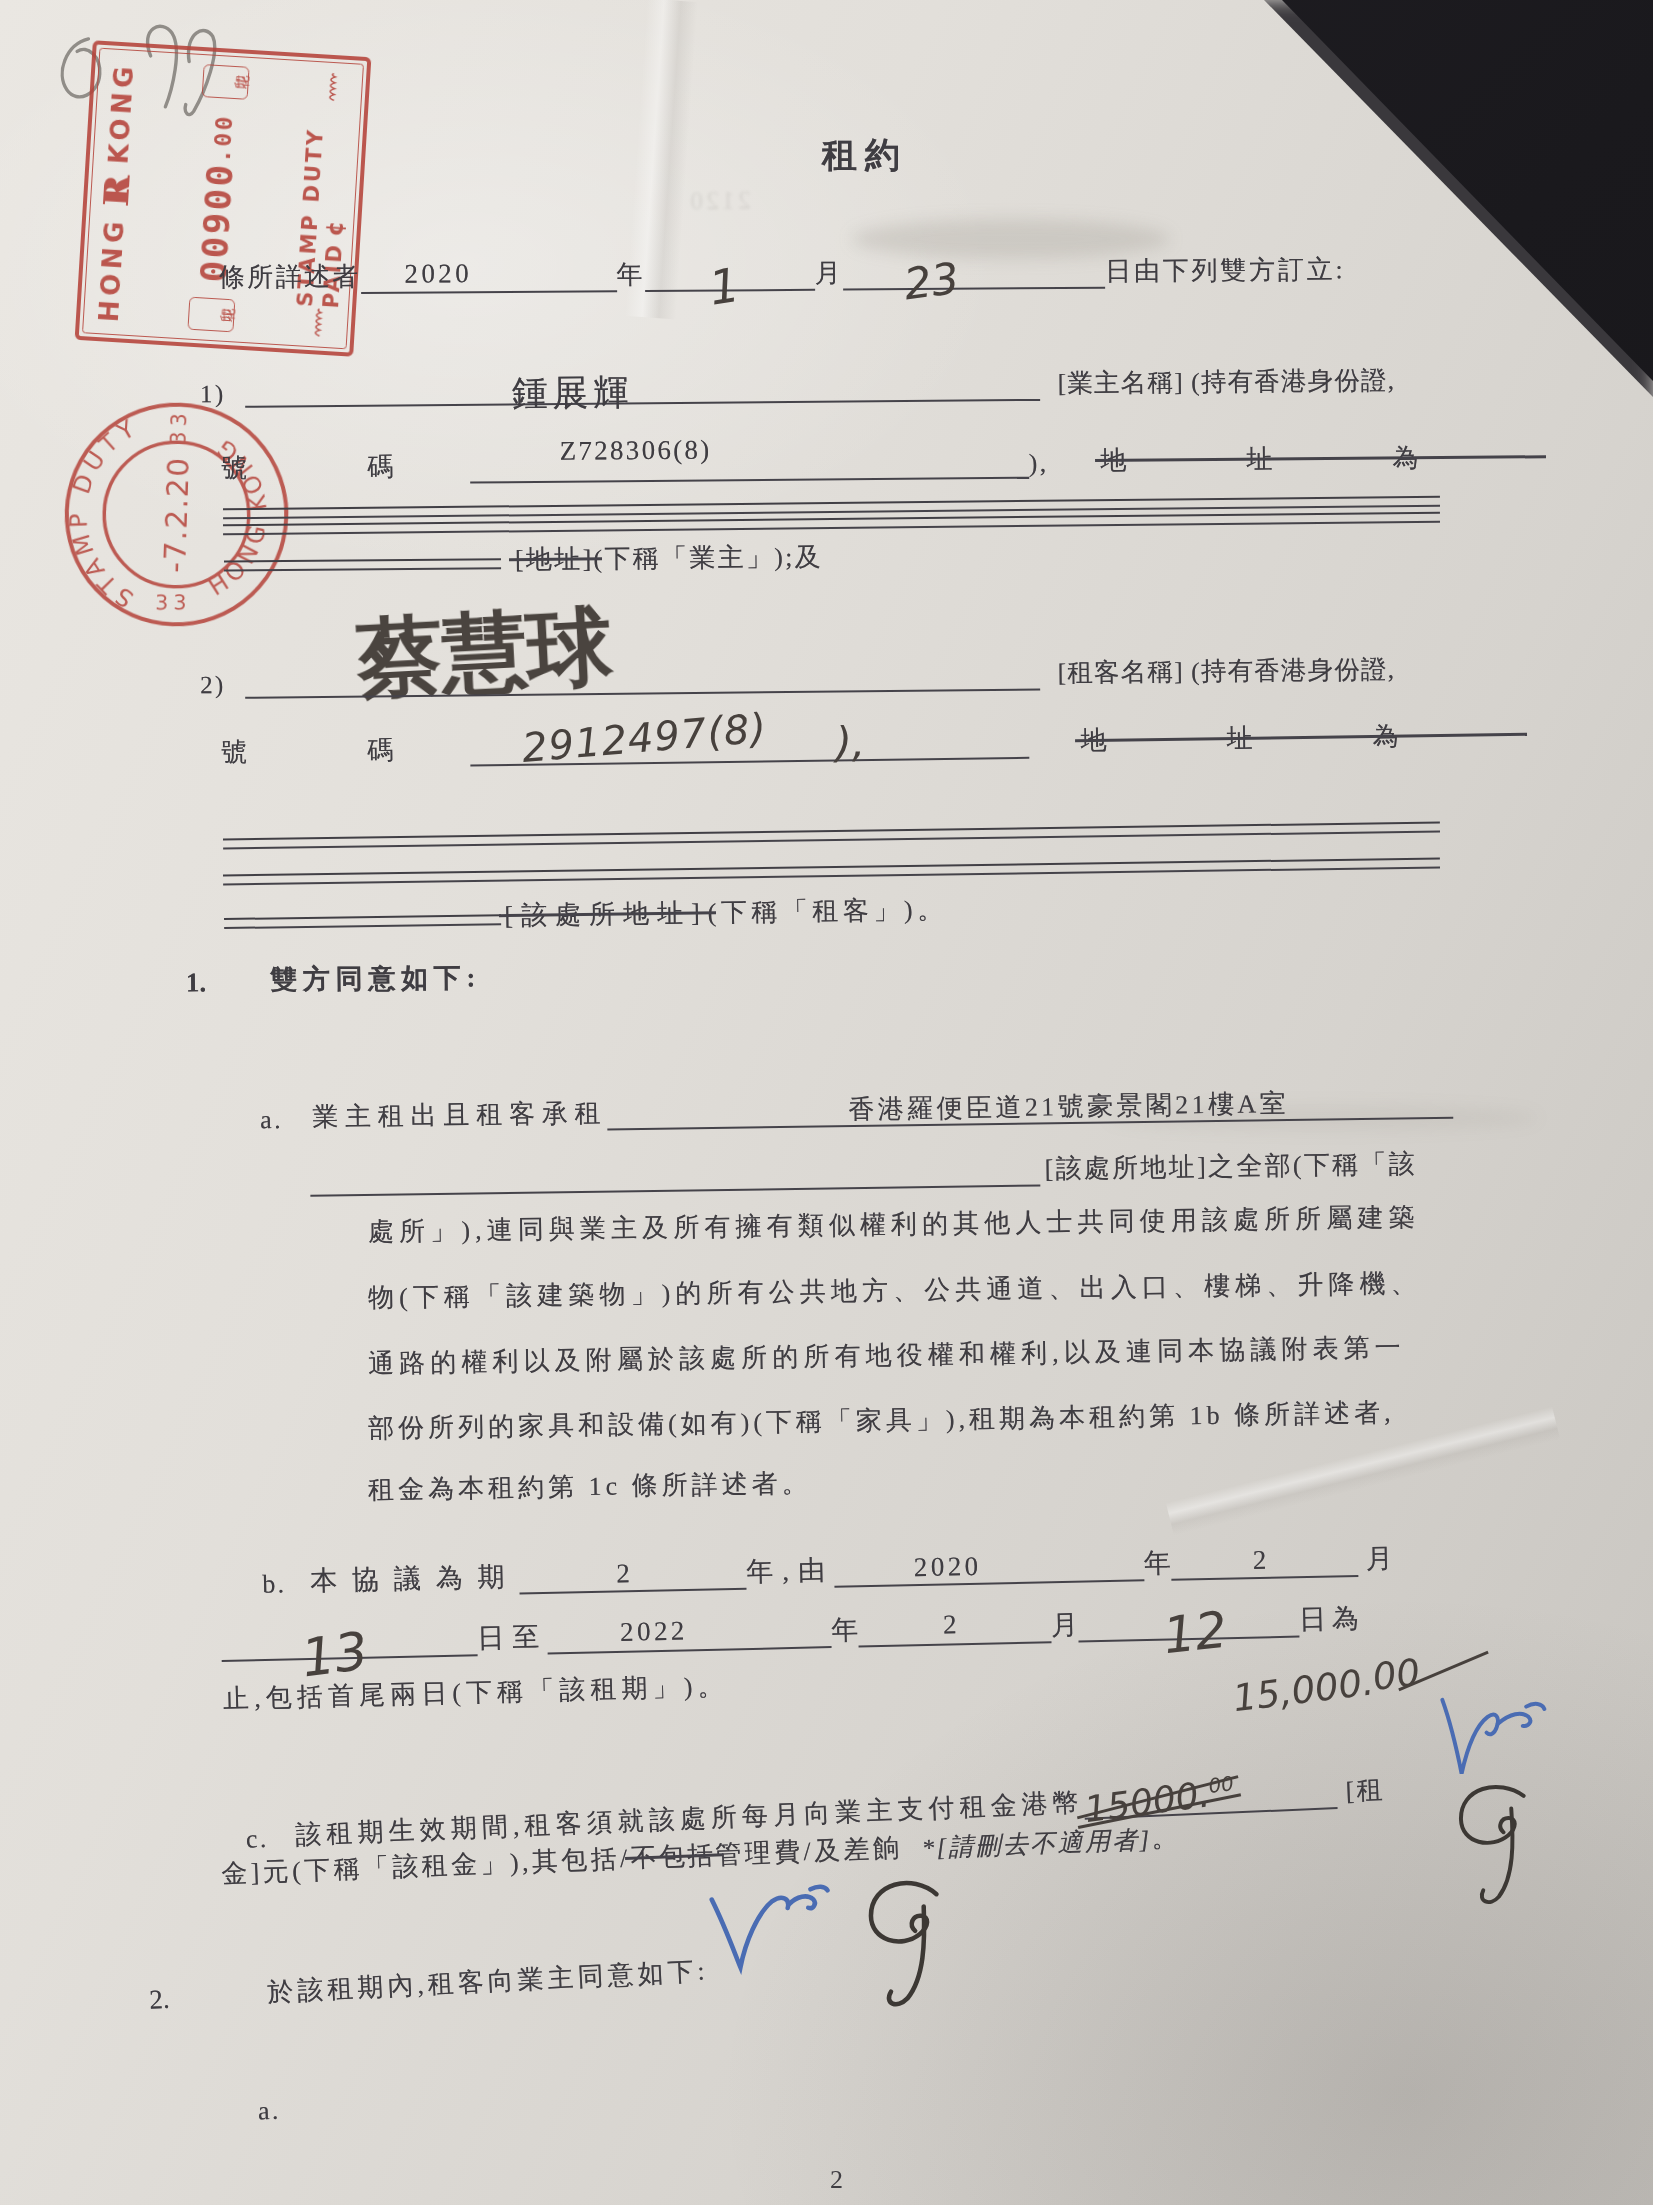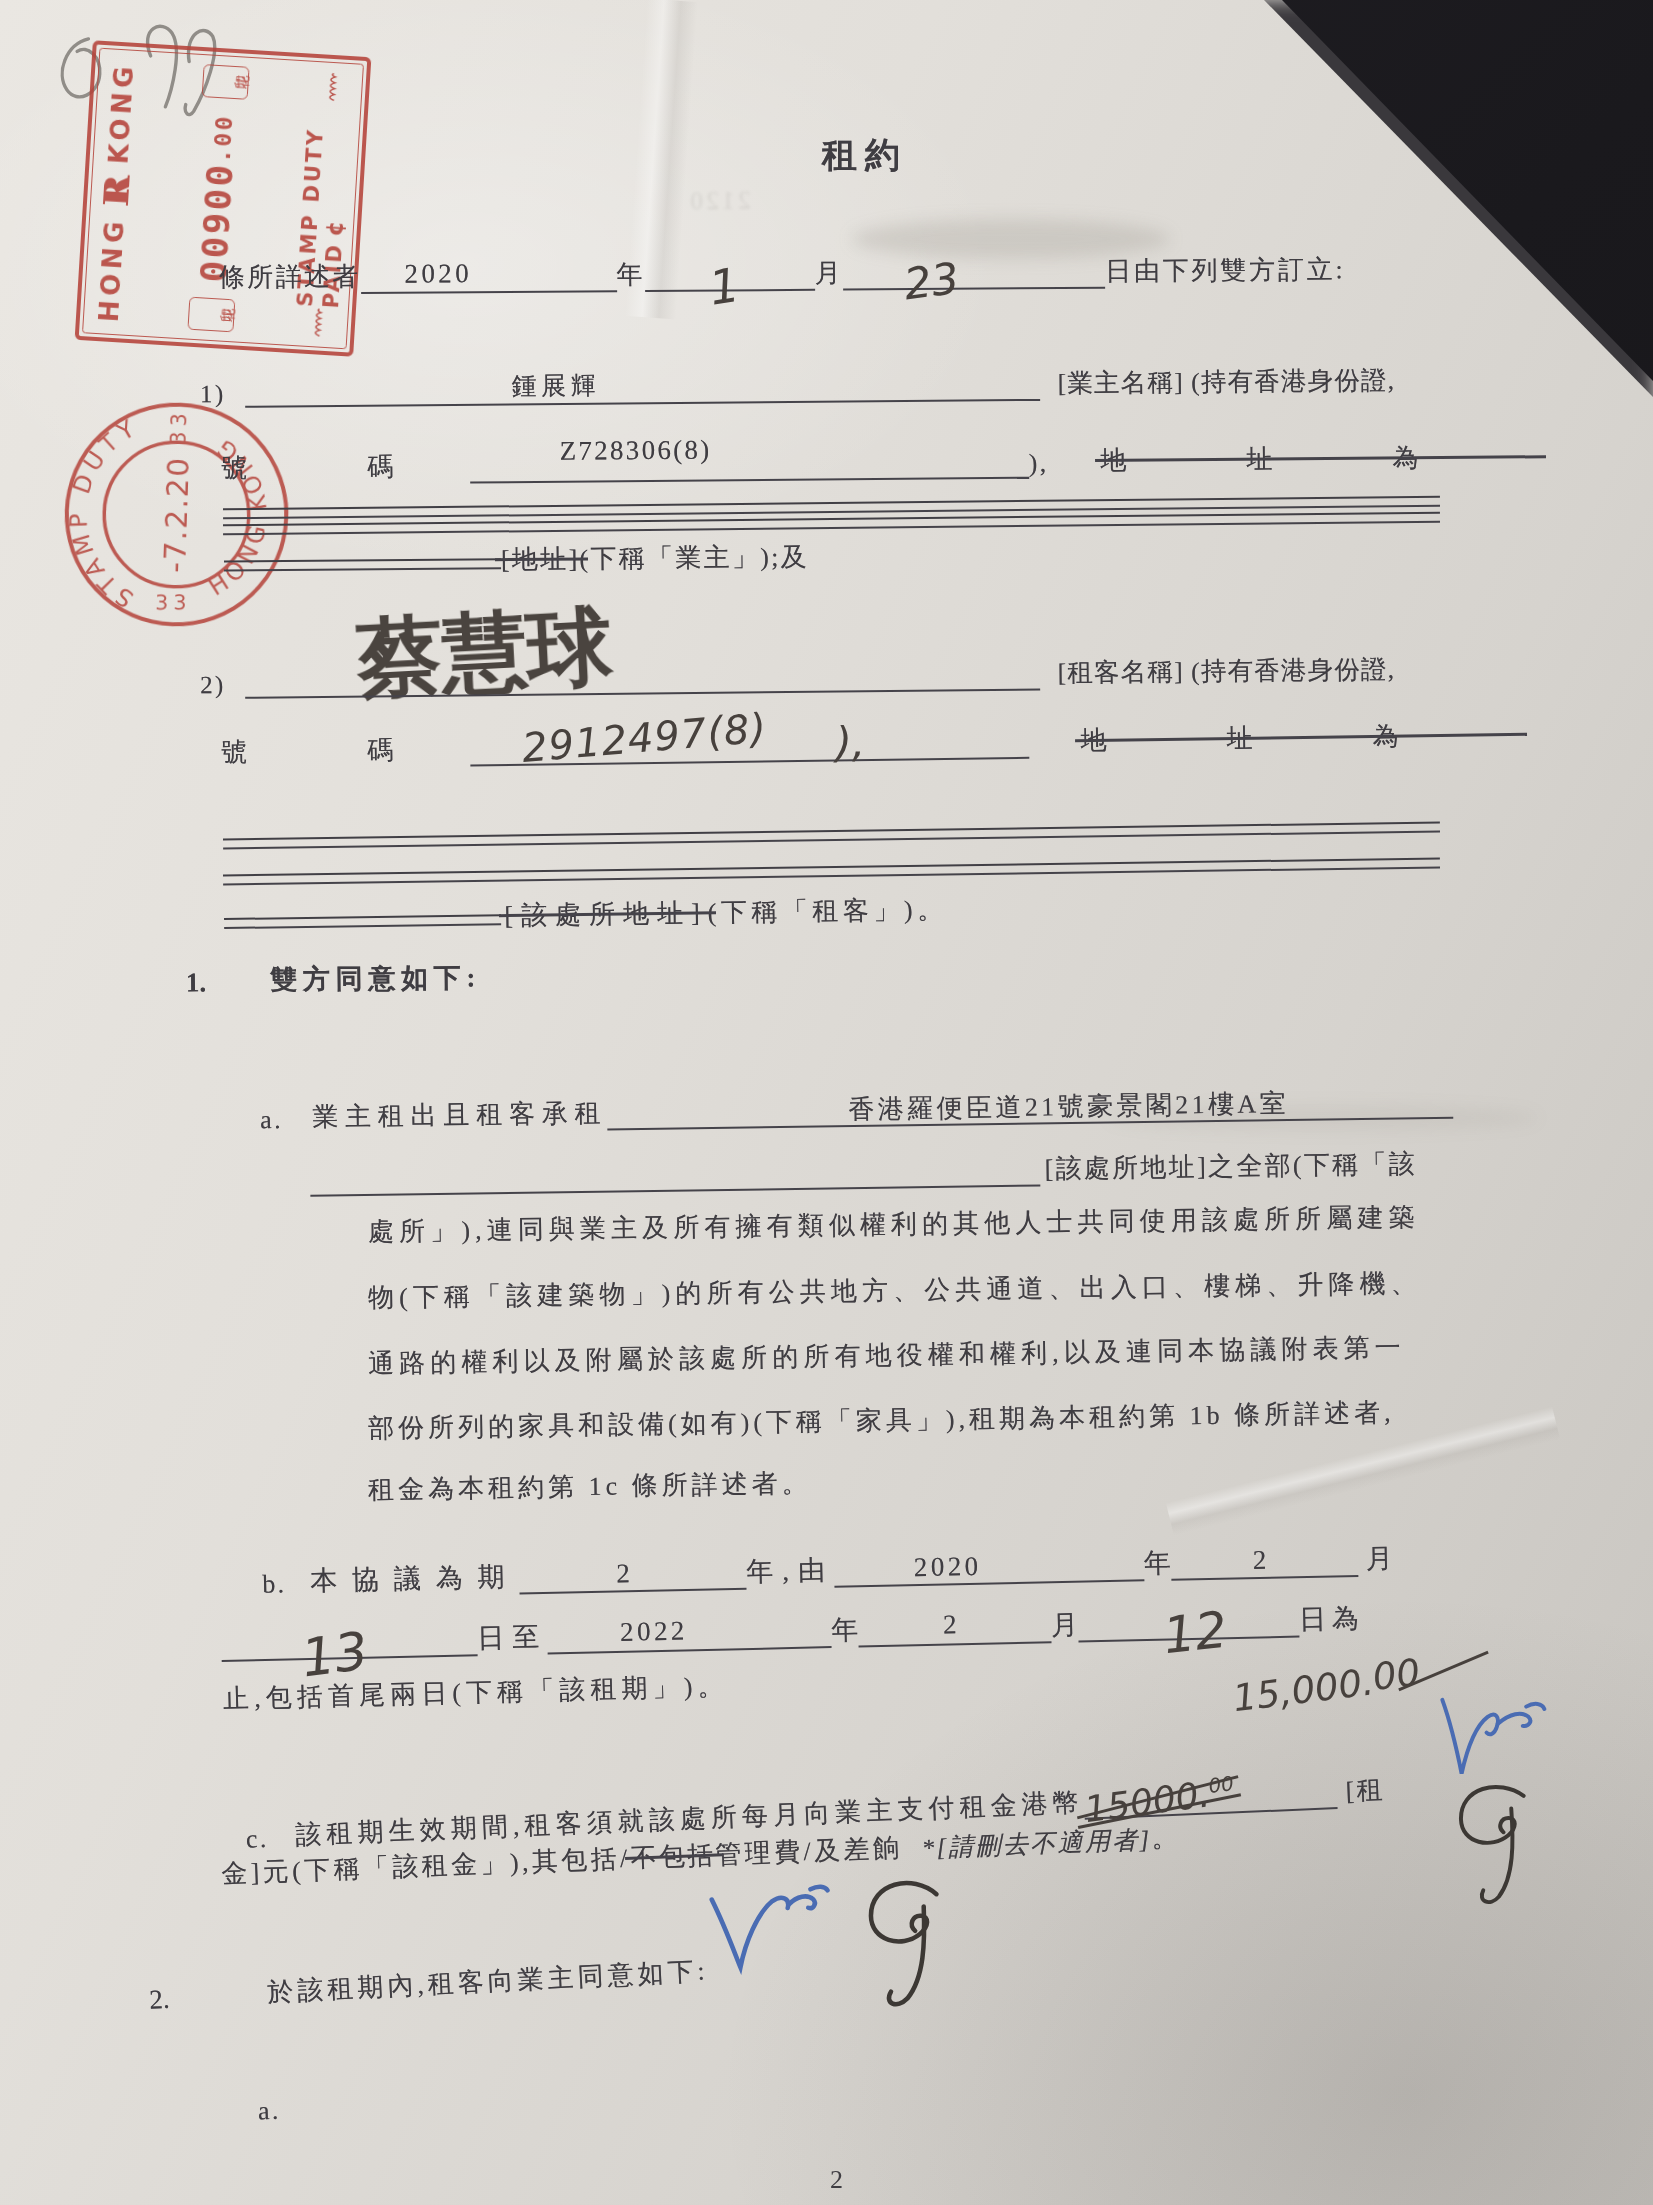--- a/index.html
+++ b/index.html
@@ -155,35 +155,35 @@
     <span class="ul" style="width:256px;height:33px;"><span class="print-val" style="margin-left:44px;">2020</span></span>
     <span class="cjk">年</span>
     <span class="ul" style="width:170px;height:33px;"><span class="hand hand-line" style="font-size:47px;margin-left:64px;">1</span></span>
     <span class="cjk">月</span>
     <span class="ul" style="width:262px;height:33px;"><span class="hand" style="font-size:43px;margin-left:61px;display:inline-block;transform:rotate(-7deg) translateY(1.1px);">23</span></span>
     <span class="cjk" style="letter-spacing:2.8px;">日由下列雙方訂立:</span>
   </div>
 
   <div class="row" style="top:368px;left:200px;height:35px;transform:rotate(-0.5deg);">
     <span class="cjk" style="font-size:25px;">1)</span>
-    <span class="ul" style="width:795px;height:34px;margin-left:19.3px;"><span style="font-size:25px;letter-spacing:4.5px;margin-left:267px;">鍾展輝</span></span>
+    <span class="ul" style="width:795px;height:34px;margin-left:19.3px;"><span style="font-size:36px;letter-spacing:4.5px;margin-left:267px;">鍾展輝</span></span>
     <span class="cjk" style="font-size:25.6px;letter-spacing:1.1px;margin-left:18px;">[業主名稱] (持有香港身份證,</span>
   </div>
   <div class="row" style="top:433px;left:221px;height:47px;transform:rotate(-0.5deg);">
     <span class="cjk">號</span>
     <span class="cjk" style="margin-left:118px;">碼</span>
     <span class="ul" style="width:559px;height:45px;margin-left:74px;"><span class="print-val" style="letter-spacing:2.3px;margin-left:90px;">Z728306(8)</span></span>
     <span class="cjk">),</span>
     <span class="cjk xo" style="margin-left:52px;letter-spacing:120px;">地址為</span>
   </div>
   <div class="voidline" style="top:502px;left:223px;width:1217px;transform:rotate(-0.6deg);"></div>
   <div class="voidline" style="top:518px;left:223px;width:1217px;transform:rotate(-0.6deg);"></div>
   <div class="row" style="top:541px;left:224px;height:36px;transform:rotate(-0.5deg);">
     <span class="voidline" style="position:static;display:inline-block;width:277px;margin-bottom:8px;"></span>
-    <span class="cjk xo" style="margin-left:0;">[地址]</span>
+    <span class="cjk xo" style="margin-left:14px;">[地址]</span>
     <span class="cjk"> (下稱「業主」);及</span>
   </div>
 
   <div id="tenant-name">蔡慧球</div>
   <div class="row" style="top:658px;left:200px;height:35px;transform:rotate(-0.6deg);">
     <span class="cjk" style="font-size:25px;">2)</span>
     <span class="ul" style="width:795px;height:34px;margin-left:19.3px;"></span>
     <span class="cjk" style="font-size:25.6px;letter-spacing:1.1px;margin-left:18px;">[租客名稱] (持有香港身份證,</span>
   </div>
   <div class="row" style="top:713px;left:221px;height:48px;transform:rotate(-0.8deg);">

